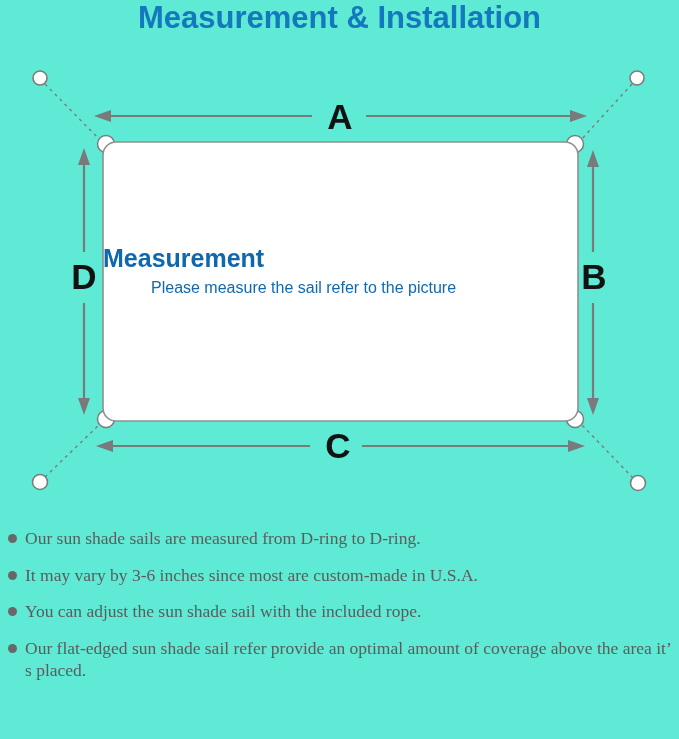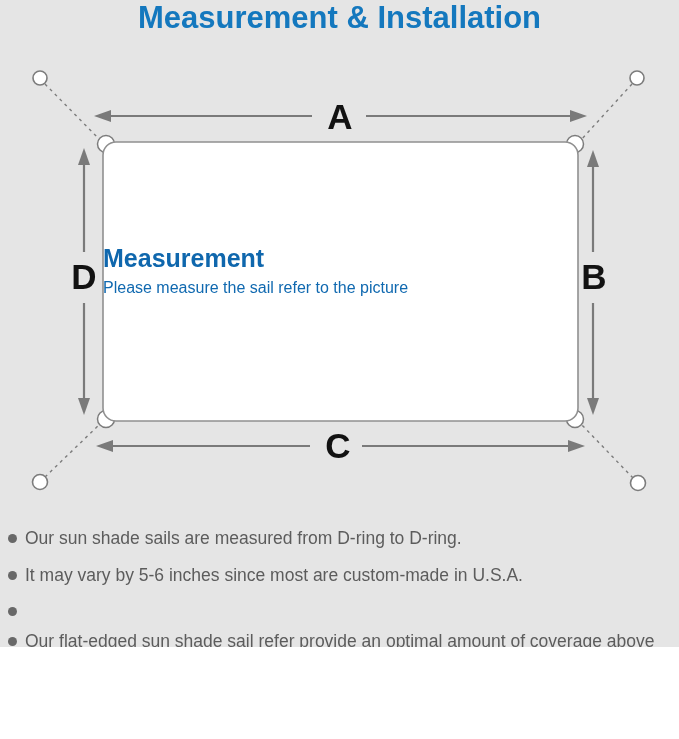--- a/index.html
+++ b/index.html
@@ -1,20 +1,20 @@
 <!DOCTYPE html>
 <html><head>
 <meta charset="utf-8">
 <style>
   html, body { margin: 0; padding: 0; background: #ffffff; }
   .canvas {
     position: relative;
     width: 679px;
-    height: 647px;
-    background: #e5e5e5;
+    height: 739px;
+    background: #5eead4;
     overflow: hidden;
     font-family: "Liberation Sans", "DejaVu Sans", sans-serif;
   }
   .title {
     position: absolute;
     top: -4px; left: 0;
     width: 100%;
     margin: 0;
     text-align: center;
     font-size: 31px;
@@ -47,20 +47,21 @@
     font-size: 25px;
     line-height: 30px;
     font-weight: 700;
     color: #0f67ad;
   }
   .center-sub {
     margin-top: 5px;
     font-size: 16px;
     line-height: 20px;
     color: #1069b0;
+    padding-left: 48px;
   }
   .notes {
     position: absolute;
     left: 8px; top: 527px;
     width: 667px;
     margin: 0; padding: 0;
     list-style: none;
   }
   .note {
     display: flex;
@@ -71,20 +72,21 @@
     flex: 0 0 auto;
     width: 9px; height: 9px;
     margin: 7px 8px 0 0;
     border-radius: 50%;
     background: #686868;
   }
   .note-text {
     font-size: 17.5px;
     line-height: 22.5px;
     color: #5c5c5c;
+    font-family: Liberation Serif, serif;
   }
 </style>
 </head>
 <body>
 
 <div class="canvas">
 
   <h1 class="title">Measurement &amp; Installation</h1>
 
   <svg class="diagram-svg" width="679" height="520" viewBox="0 0 679 520">
@@ -151,24 +153,25 @@
     <div class="center-sub">Please measure the sail refer to the picture</div>
   </div>
 
   <ul class="notes">
     <li class="note">
       <span class="dot"></span>
       <span class="note-text">Our sun shade sails are measured from D-ring to D-ring.</span>
     </li>
     <li class="note">
       <span class="dot"></span>
-      <span class="note-text">It may vary by 5-6 inches since most are custom-made in U.S.A.</span>
+      <span class="note-text">It may vary by 3-6 inches since most are custom-made in U.S.A.</span>
     </li>
     <li class="note">
       <span class="dot"></span>
+      <span class="note-text">You can adjust the sun shade sail with the included rope.</span>
     </li>
     <li class="note">
       <span class="dot"></span>
       <span class="note-text">Our flat-edged sun shade sail refer provide an optimal amount of coverage above the area it’ s placed.</span>
     </li>
   </ul>
 
 </div>
 
 </body></html>

